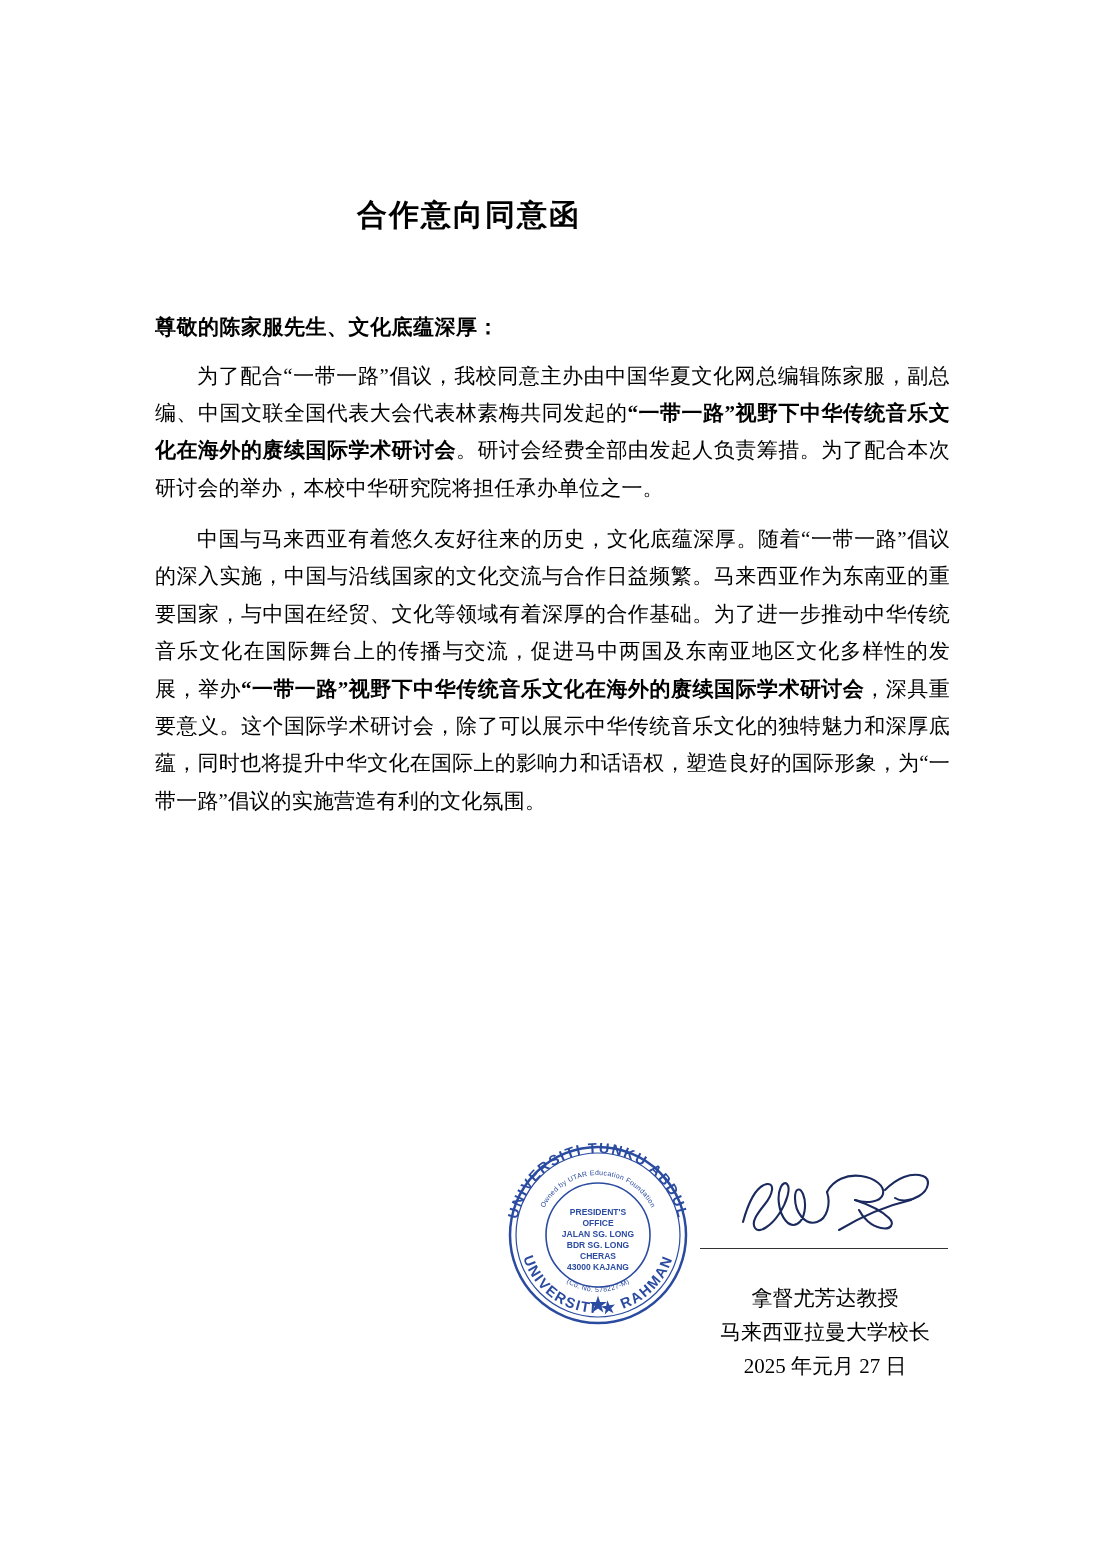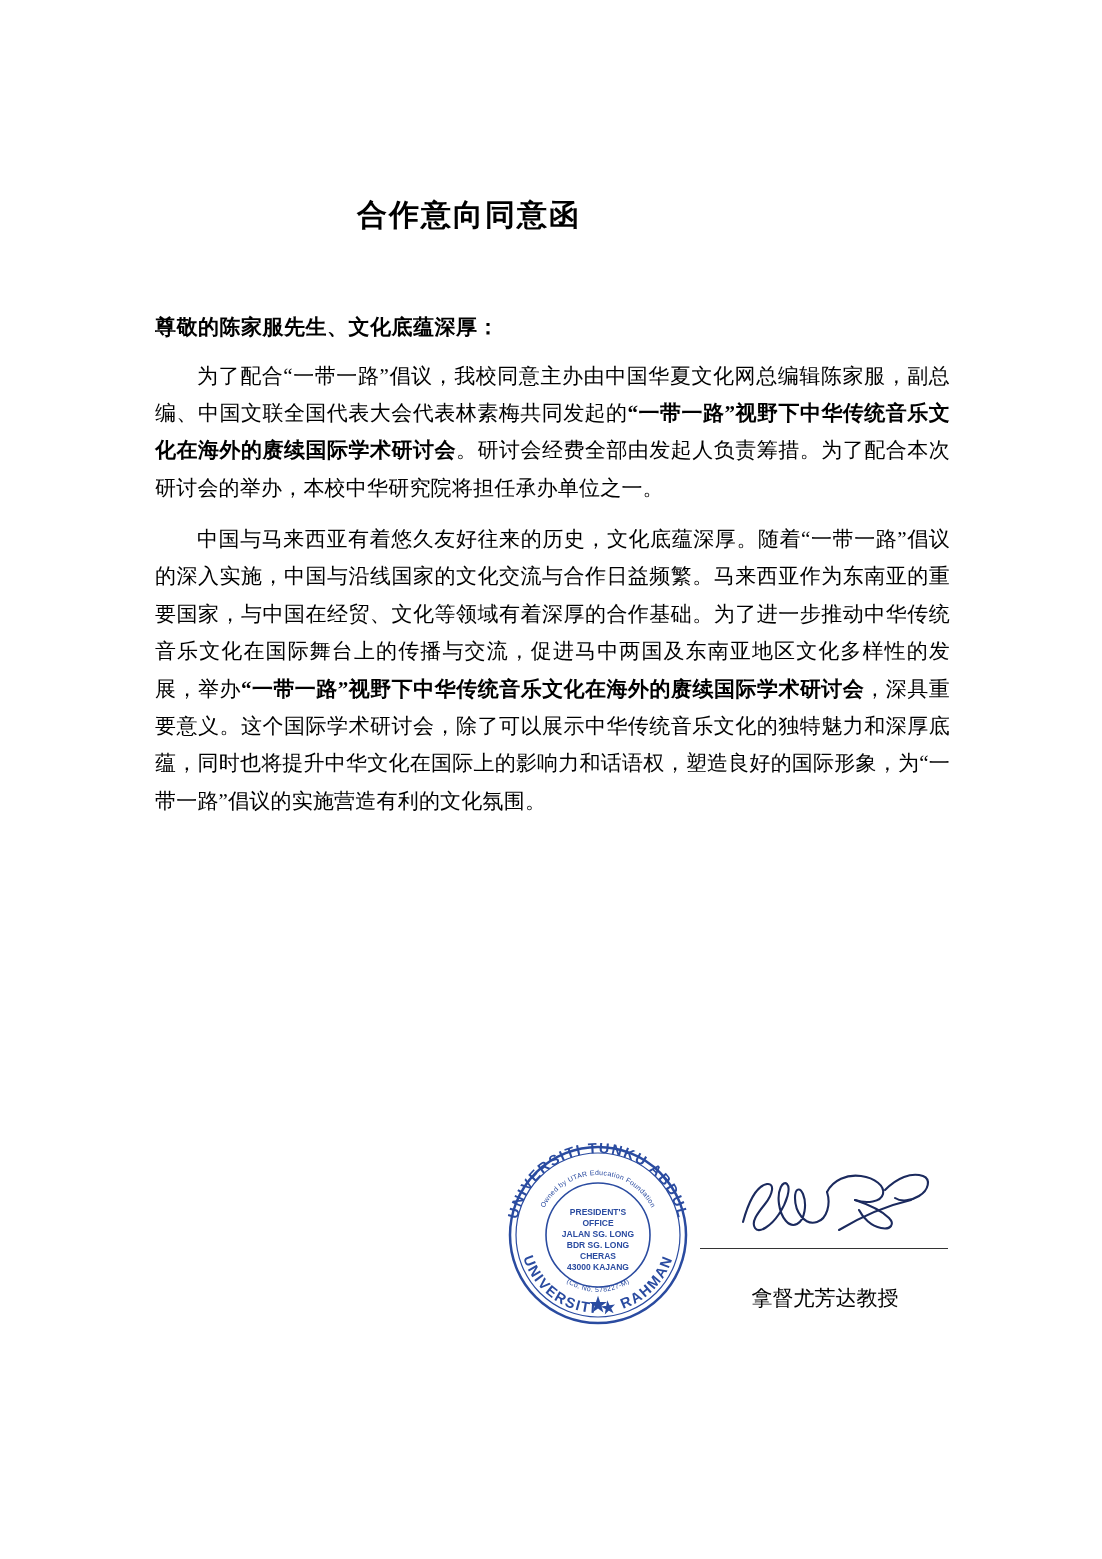--- a/index.html
+++ b/index.html
@@ -164,15 +164,17 @@
         <path d="M150,30 C162,18 176,12 188,16 C196,19 194,30 184,36 C176,41 166,42 160,38"></path>
         <path d="M104,70 C124,58 150,46 176,40"></path>
       </g>
     </svg>
   </div>
 
   <div class="sig-rule"></div>
 
   <div class="signature-block">
     <span class="sig-line">拿督尤芳达教授</span>
+    <span class="sig-line">马来西亚拉曼大学校长</span>
+    <span class="sig-line">2025 年元月 27 日</span>
   </div>
 
 </div>
 
 </body></html>

